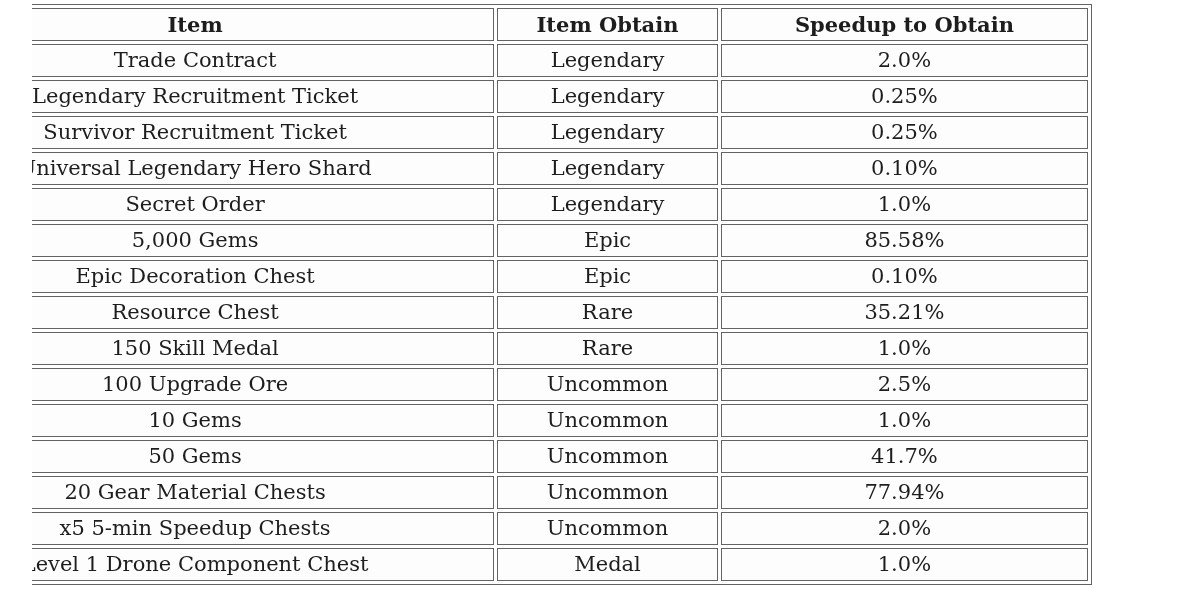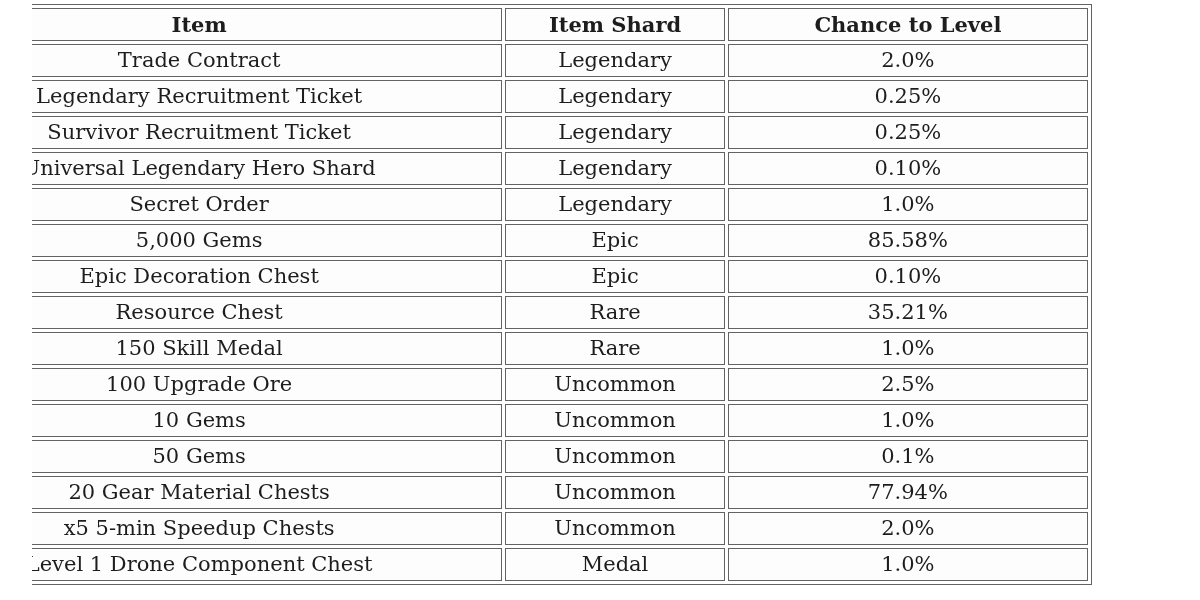--- a/index.html
+++ b/index.html
@@ -57,22 +57,22 @@
 <div class="viewport">
   <table class="loot">
     <colgroup>
       <col class="c1">
       <col class="c2">
       <col class="c3">
     </colgroup>
     <thead>
       <tr>
         <th>Item</th>
-        <th>Item Shard</th>
-        <th>Chance to Level</th>
+        <th>Item Obtain</th>
+        <th>Speedup to Obtain</th>
       </tr>
     </thead>
     <tbody id="loot-body">
         <tr>
           <td>Trade Contract</td>
           <td>Legendary</td>
           <td>2.0%</td>
         </tr>
         <tr>
           <td>Legendary Recruitment Ticket</td>
@@ -120,21 +120,21 @@
           <td>2.5%</td>
         </tr>
         <tr>
           <td>10 Gems</td>
           <td>Uncommon</td>
           <td>1.0%</td>
         </tr>
         <tr>
           <td>50 Gems</td>
           <td>Uncommon</td>
-          <td>0.1%</td>
+          <td>41.7%</td>
         </tr>
         <tr>
           <td>20 Gear Material Chests</td>
           <td>Uncommon</td>
           <td>77.94%</td>
         </tr>
         <tr>
           <td>x5 5-min Speedup Chests</td>
           <td>Uncommon</td>
           <td>2.0%</td>

